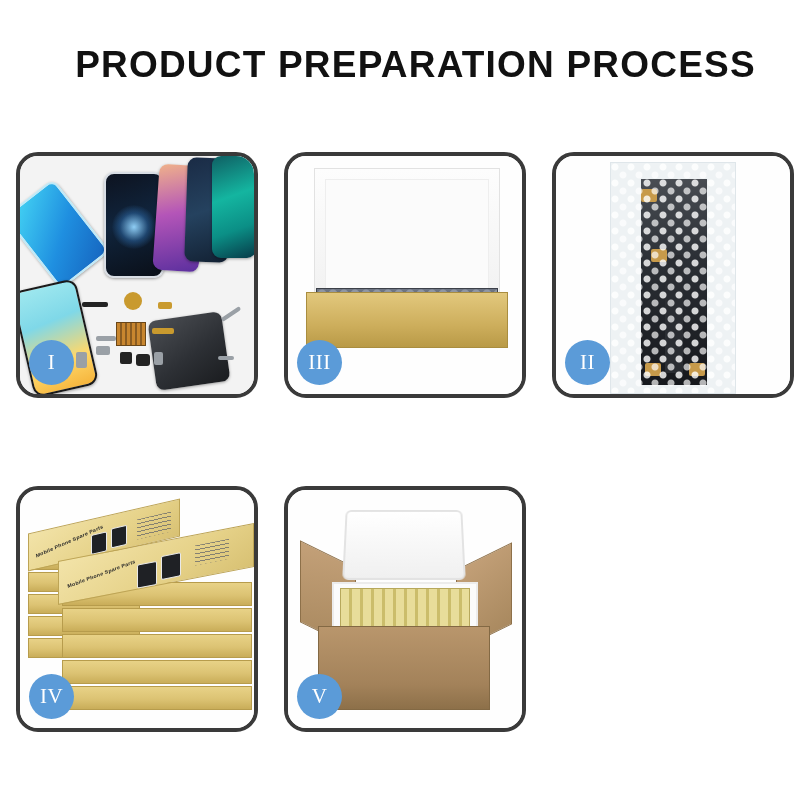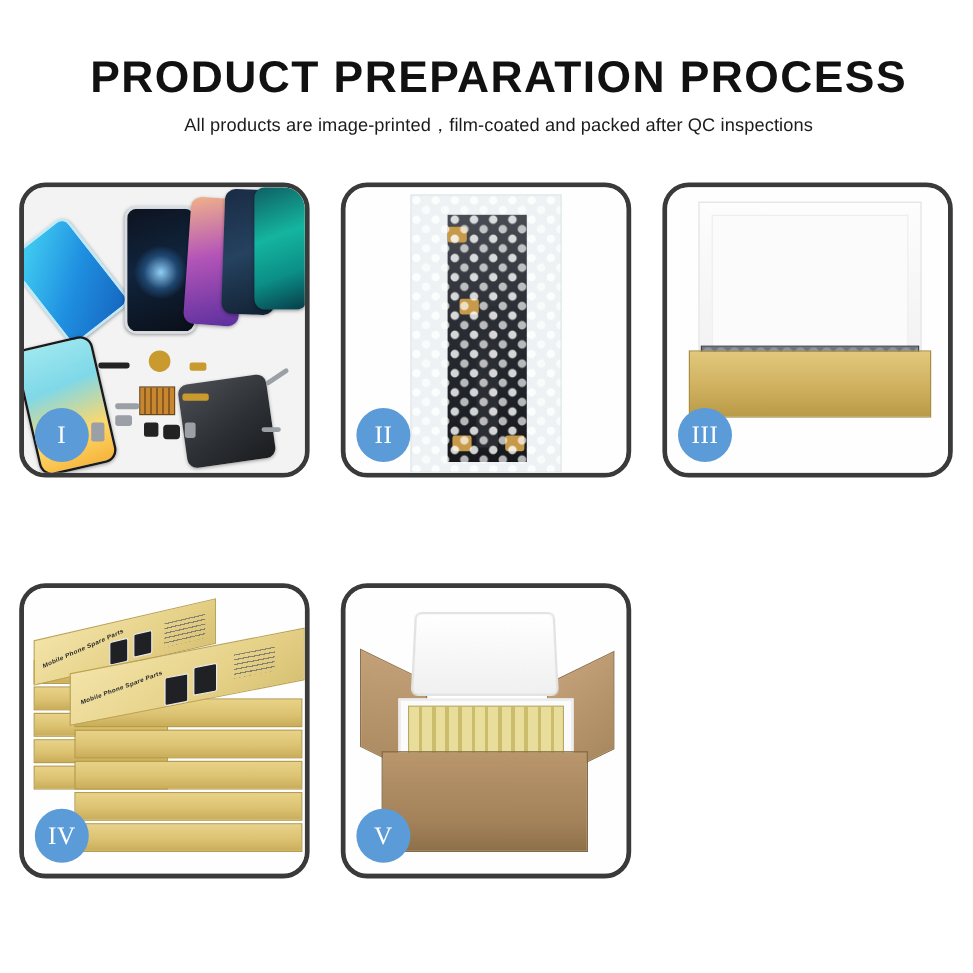--- a/index.html
+++ b/index.html
@@ -270,21 +270,20 @@
     position:absolute; background: #a98058; opacity:.85;
   }
 </style>
 </head>
 <body>
 
 <div class="page">
 
   <div class="header">
     <div class="title">PRODUCT PREPARATION PROCESS</div>
-    <div class="subtitle">All products are image-printed，film-coated and packed after QC inspections</div>
   </div>
 
   <div class="grid">
 
     <div class="panel">
       <div class="panel-stage">
         <div class="collage">
           <div class="ph ph-blue"></div>
           <div class="ph ph-fan"></div>
           <div class="ph ph-purple"></div>
@@ -305,43 +304,43 @@
           <div class="chip silver" style="left:56px;  top:196px; width:11px; height:16px; border-radius:2px;"></div>
           <div class="chip silver" style="left:200px; top:156px; width:22px; height:4px; border-radius:2px; transform:rotate(-34deg);"></div>
           <div class="chip silver" style="left:198px; top:200px; width:16px; height:4px; border-radius:2px;"></div>
         </div>
         <div class="badge">I</div>
       </div>
     </div>
 
     <div class="panel white">
       <div class="panel-stage">
+        <div class="box3-lid"></div>
+        <div class="box3-inner"></div>
+        <div class="box3-body"></div>
+        <div class="badge">III</div>
+      </div>
+    </div>
+
+    <div class="panel white">
+      <div class="panel-stage">
         <div class="bubblebag">
           <div class="bag-screen"></div>
           <div class="bag-flex"></div>
           <div class="bag-conn" style="left:30px; top:26px;"></div>
           <div class="bag-conn" style="left:40px; top:86px;"></div>
           <div class="bag-conn" style="left:34px; top:200px;"></div>
           <div class="bag-conn" style="left:78px; top:200px;"></div>
         </div>
         <div class="badge">II</div>
       </div>
     </div>
 
     <div class="panel white">
       <div class="panel-stage">
-        <div class="box3-lid"></div>
-        <div class="box3-inner"></div>
-        <div class="box3-body"></div>
-        <div class="badge">III</div>
-      </div>
-    </div>
-
-    <div class="panel white">
-      <div class="panel-stage">
         <div class="stack">
 
           <div class="sbox" style="left:0px;   top:44px;  width:112px; height:20px;"></div>
           <div class="sbox" style="left:0px;   top:66px;  width:112px; height:20px;"></div>
           <div class="sbox" style="left:0px;   top:88px;  width:112px; height:20px;"></div>
           <div class="sbox" style="left:0px;   top:110px; width:112px; height:20px;"></div>
           <div class="sbox" style="left:0px;   top:132px; width:112px; height:20px;"></div>
 
           <div class="sbox-top" style="left:0px; top:10px; width:152px; height:38px; transform: skewY(-13deg);">
             <div class="lidtext" style="left:6px; top:13px; transform: rotate(-12deg);">Mobile Phone Spare Parts</div>

